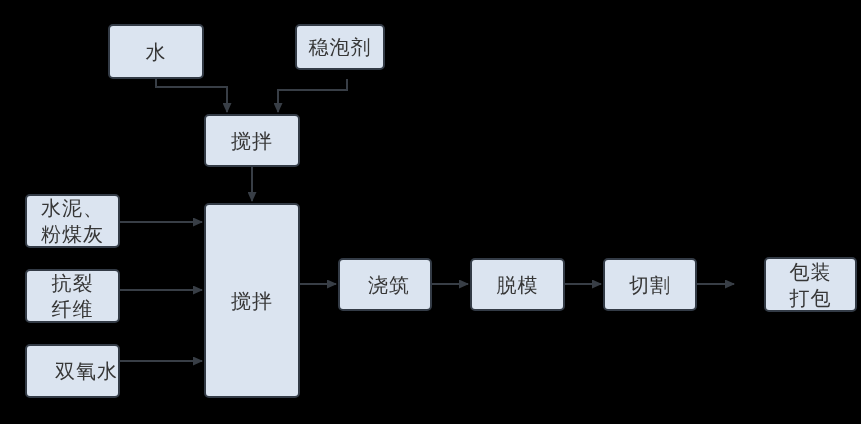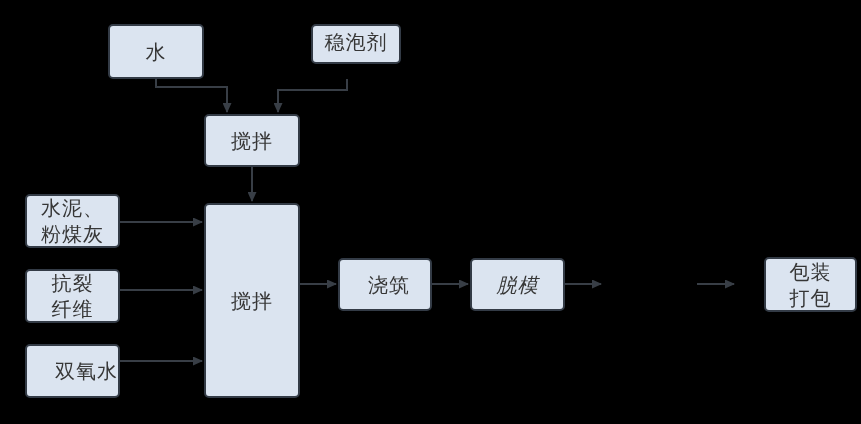--- a/index.html
+++ b/index.html
@@ -58,21 +58,21 @@
       <polyline points="120,290 202,290" fill="none" stroke="#383e46" stroke-width="2" marker-end="url(#arrowhead)"></polyline>
       <polyline points="120,361 202,361" fill="none" stroke="#383e46" stroke-width="2" marker-end="url(#arrowhead)"></polyline>
       <polyline points="300,284 336,284" fill="none" stroke="#383e46" stroke-width="2" marker-end="url(#arrowhead)"></polyline>
       <polyline points="432,284 468,284" fill="none" stroke="#383e46" stroke-width="2" marker-end="url(#arrowhead)"></polyline>
       <polyline points="565,284 601,284" fill="none" stroke="#383e46" stroke-width="2" marker-end="url(#arrowhead)"></polyline>
       <polyline points="697,284 734,284" fill="none" stroke="#383e46" stroke-width="2" marker-end="url(#arrowhead)"></polyline>
     </svg>
 <div class="node" style="left: 108px; top: 24px; width: 96px; height: 55px; background: rgb(219, 228, 240); border-color: rgb(51, 59, 70);">
       <span class="label" style="color: rgb(54, 54, 54);">水</span>
     </div>
-    <div class="node" style="left: 311px; top: 24px; width: 90px; height: 40px; background: rgb(219, 228, 240); border-color: rgb(51, 59, 70); font-family: Liberation Mono, monospace;">
+    <div class="node" style="left: 295px; top: 24px; width: 90px; height: 46px; background: rgb(219, 228, 240); border-color: rgb(51, 59, 70);">
       <span class="label" style="color: rgb(54, 54, 54);">稳泡剂</span>
     </div>
     <div class="node" style="left: 204px; top: 114px; width: 96px; height: 53px; background: rgb(219, 228, 240); border-color: rgb(51, 59, 70);">
       <span class="label" style="color: rgb(54, 54, 54);">搅拌</span>
     </div>
     <div class="node" style="left: 25px; top: 269px; width: 95px; height: 54px; background: rgb(219, 228, 240); border-color: rgb(51, 59, 70);">
       <span class="label" style="color: rgb(54, 54, 54);">抗裂
 纤维</span>
     </div>
     <div class="node" style="left: 25px; top: 194px; width: 95px; height: 54px; background: rgb(219, 228, 240); border-color: rgb(51, 59, 70);">
@@ -81,20 +81,23 @@
     </div>
     <div class="node" style="left: 25px; top: 344px; width: 95px; height: 54px; background: rgb(219, 228, 240); border-color: rgb(51, 59, 70);">
       <span class="label" style="color: rgb(54, 54, 54); margin-left: 28px;">双氧水</span>
     </div>
     <div class="node" style="left: 204px; top: 203px; width: 96px; height: 195px; background: rgb(219, 228, 240); border-color: rgb(51, 59, 70);">
       <span class="label" style="color: rgb(54, 54, 54);">搅拌</span>
     </div>
     <div class="node" style="left: 338px; top: 258px; width: 94px; height: 53px; background: rgb(219, 228, 240); border-color: rgb(51, 59, 70);">
       <span class="label" style="color: rgb(54, 54, 54); margin-left: 8px;">浇筑</span>
     </div>
-    <div class="node" style="left: 470px; top: 258px; width: 95px; height: 53px; background: rgb(219, 228, 240); border-color: rgb(51, 59, 70); font-style: italic;">
+    <div class="node" style="left: 470px; top: 258px; width: 95px; height: 53px; background: rgb(219, 228, 240); border-color: rgb(51, 59, 70);">
       <span class="label" style="color: rgb(54, 54, 54);">脱模</span>
+    </div>
+    <div class="node" style="left: 603px; top: 258px; width: 94px; height: 53px; background: rgb(219, 228, 240); border-color: rgb(51, 59, 70);">
+      <span class="label" style="color: rgb(54, 54, 54);">切割</span>
     </div>
     <div class="node" style="left: 736px; top: 257px; width: 93px; height: 55px; background: rgb(219, 228, 240); border-color: rgb(51, 59, 70); margin-left: 28px;">
       <span class="label" style="color: rgb(54, 54, 54);">包装
 打包</span>
     </div>
   </div>
 
 </body></html>

